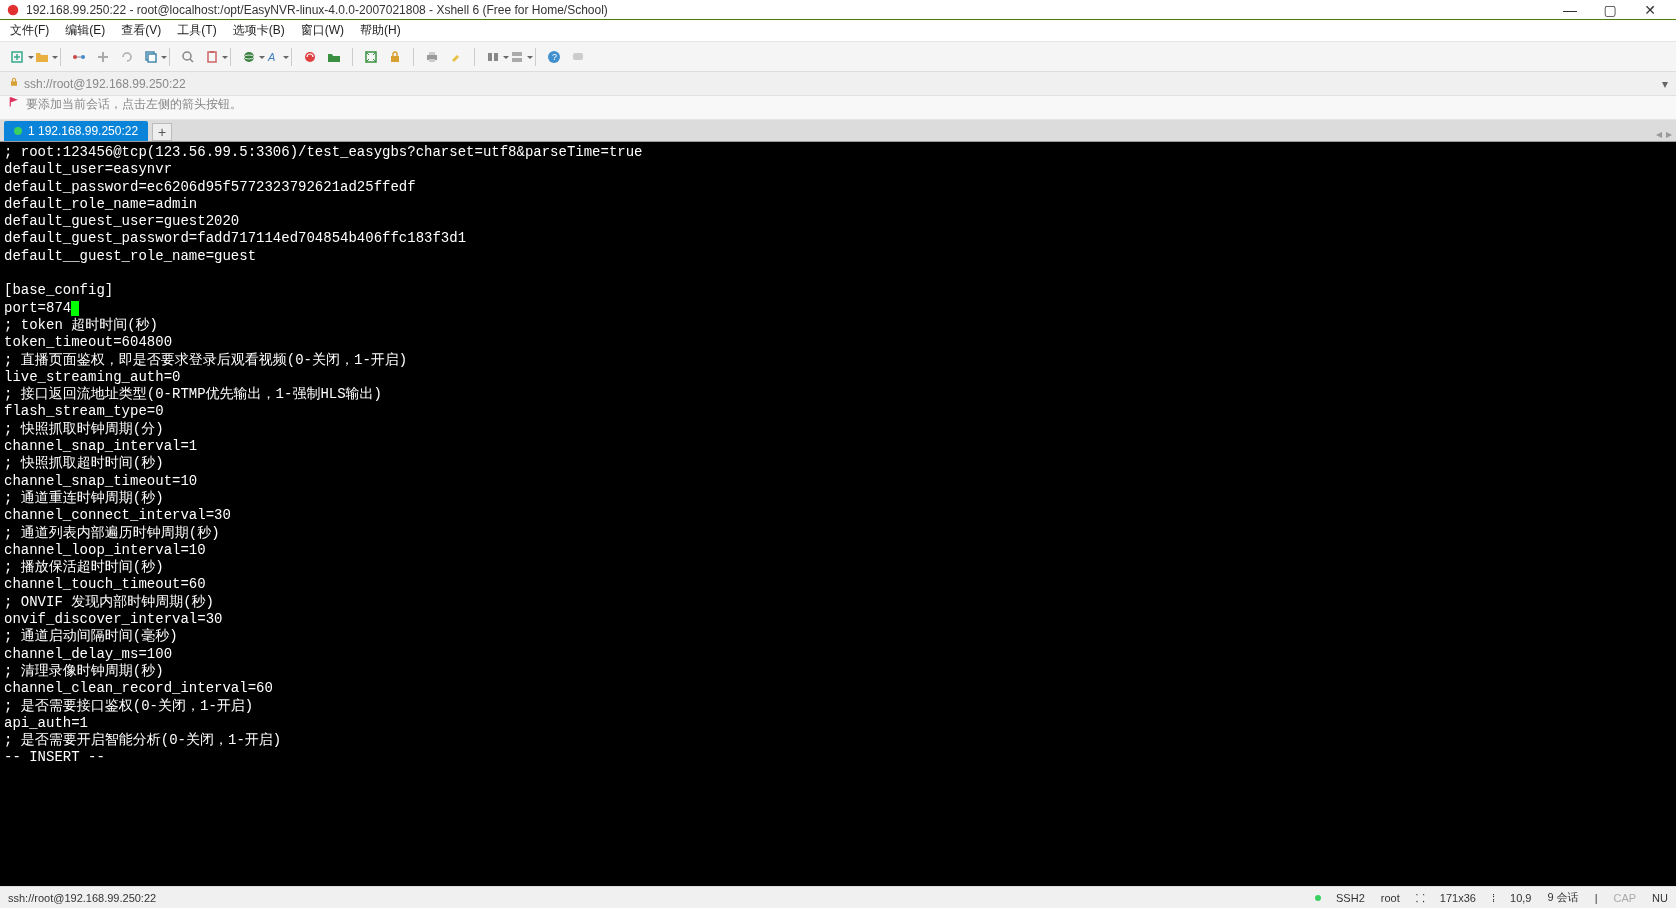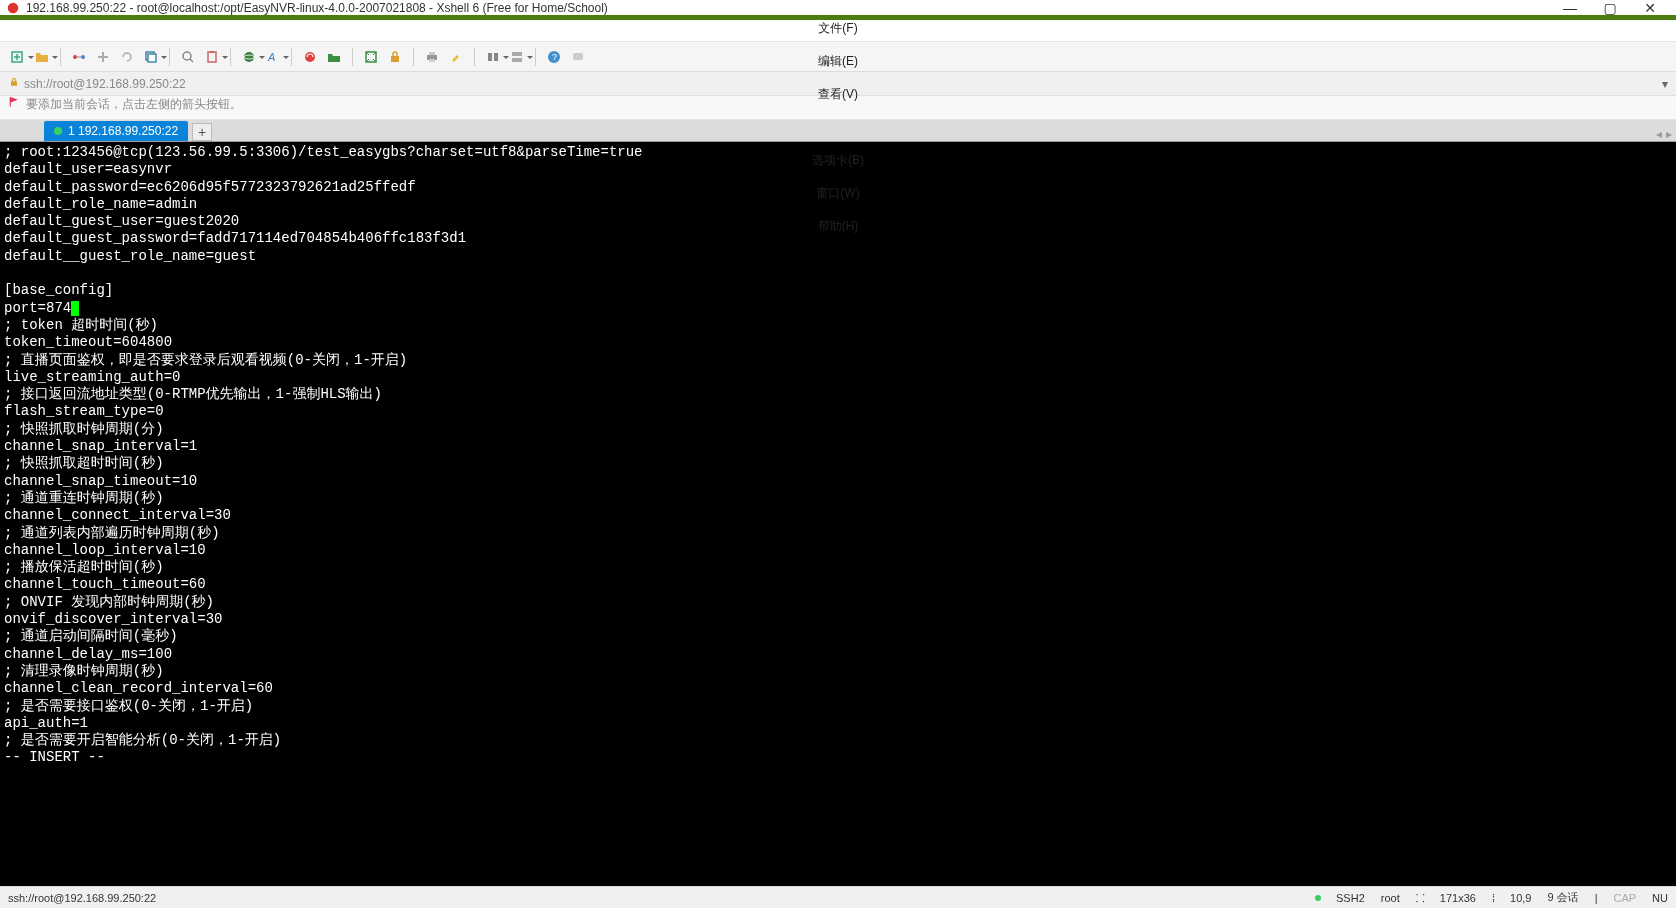--- a/index.html
+++ b/index.html
@@ -1,35 +1,35 @@
 <!DOCTYPE html>
 <html><head>
 <meta charset="utf-8">
 <style>
 * { margin: 0; padding: 0; box-sizing: border-box; }
 body { font-family: "Microsoft YaHei", sans-serif; font-size: 12px; background: #f0f0f0; color: #000; overflow: hidden; }
-.titlebar { height: 20px; background: #fff; display: flex; align-items: center; padding: 0 6px; border-bottom: 5px solid #4d7c0f; }
+.titlebar { height: 20px; background: #fff; display: flex; align-items: center; padding: 0 6px; border-bottom: 1px solid #4d7c0f; }
 .titlebar .icon { width: 14px; height: 14px; margin-right: 6px; color: #e03030; }
 .titlebar .title { flex: 1; font-size: 12px; color: #333; }
 .titlebar .winbtn { width: 40px; height: 18px; display: flex; align-items: center; justify-content: center; color: #333; cursor: pointer; font-size: 14px; }
-.menubar { height: 22px; background: #fff; display: flex; align-items: center; padding: 0 10px; gap: 16px; border-bottom: 1px solid #e5e5e5; flex-direction: column; }
+.menubar { height: 22px; background: #fff; display: flex; align-items: center; padding: 0 10px; gap: 16px; border-bottom: 1px solid #e5e5e5; }
 .menubar .menuitem { font-size: 12px; color: #222; cursor: pointer; }
 .toolbar { height: 30px; background: #f5f5f5; display: flex; align-items: center; padding: 0 8px; gap: 4px; border-bottom: 1px solid #ddd; }
 .toolbar .tbtn { width: 20px; height: 20px; display: flex; align-items: center; justify-content: center; cursor: pointer; position: relative; }
 .toolbar .tbtn svg { width: 16px; height: 16px; }
 .toolbar .sep { width: 1px; height: 18px; background: #ccc; margin: 0 4px; }
 .toolbar .tbtn.dd::after { content: ""; border-left: 3px solid transparent; border-right: 3px solid transparent; border-top: 3px solid #666; position: absolute; right: -6px; top: 9px; }
 .addressbar { height: 24px; background: #f0f0f0; display: flex; align-items: center; padding: 0 8px; border-bottom: 1px solid #e0e0e0; }
 .addressbar .lock { color: #d8a030; margin-right: 4px; }
 .addressbar .addr { flex: 1; color: #888; font-size: 12px; }
 .addressbar .caret { color: #666; }
 .hintbar { height: 24px; background: #f8f8f8; display: flex; align-items: flex-start; padding: 0 8px; border-bottom: 1px solid #e5e5e5; color: #888; font-size: 12px; }
 .hintbar .flag { color: #e03060; margin-right: 6px; }
 .tabbar { height: 22px; background: #dcdcdc; display: flex; align-items: flex-end; padding: 0 4px; border-bottom: 1px solid #999; position: relative; }
-.tabbar .tab { background: #0a84d8; color: #fff; padding: 3px 10px; font-size: 12px; border-radius: 2px 2px 0 0; cursor: pointer; display: flex; align-items: center; gap: 6px; margin-left: 40px; }
+.tabbar .tab { background: #0a84d8; color: #fff; padding: 3px 10px; font-size: 12px; border-radius: 2px 2px 0 0; cursor: pointer; display: flex; align-items: center; gap: 6px; }
 .tabbar .tab .dot { width: 8px; height: 8px; background: #3ad060; border-radius: 50%; }
 .tabbar .addtab { width: 20px; height: 18px; display: flex; align-items: center; justify-content: center; color: #555; cursor: pointer; margin-left: 4px; border: 1px solid #bbb; background: #eee; font-size: 14px; }
 .tabbar .nav { position: absolute; right: 4px; display: flex; gap: 4px; color: #999; }
 .terminal { background: #000; color: #fff; font-family: "Consolas", "Courier New", monospace; font-size: 14px; line-height: 17.3px; padding: 2px 4px; height: calc(100vh - 20px - 22px - 30px - 24px - 24px - 22px - 22px); overflow: hidden; white-space: pre; }
 .terminal .cursor { background: #00ff00; display: inline-block; width: 8px; height: 15px; vertical-align: text-bottom; }
 .statusbar { height: 22px; background: #f0f0f0; display: flex; align-items: center; padding: 0 8px; font-size: 11px; border-top: 1px solid #ddd; color: #333; }
 .statusbar .left { flex: 1; }
 .statusbar .sect { margin-left: 16px; display: flex; align-items: center; gap: 15px; }
 .statusbar .dot2 { width: 6px; height: 6px; background: #3ad060; border-radius: 50%; }
 </style>

